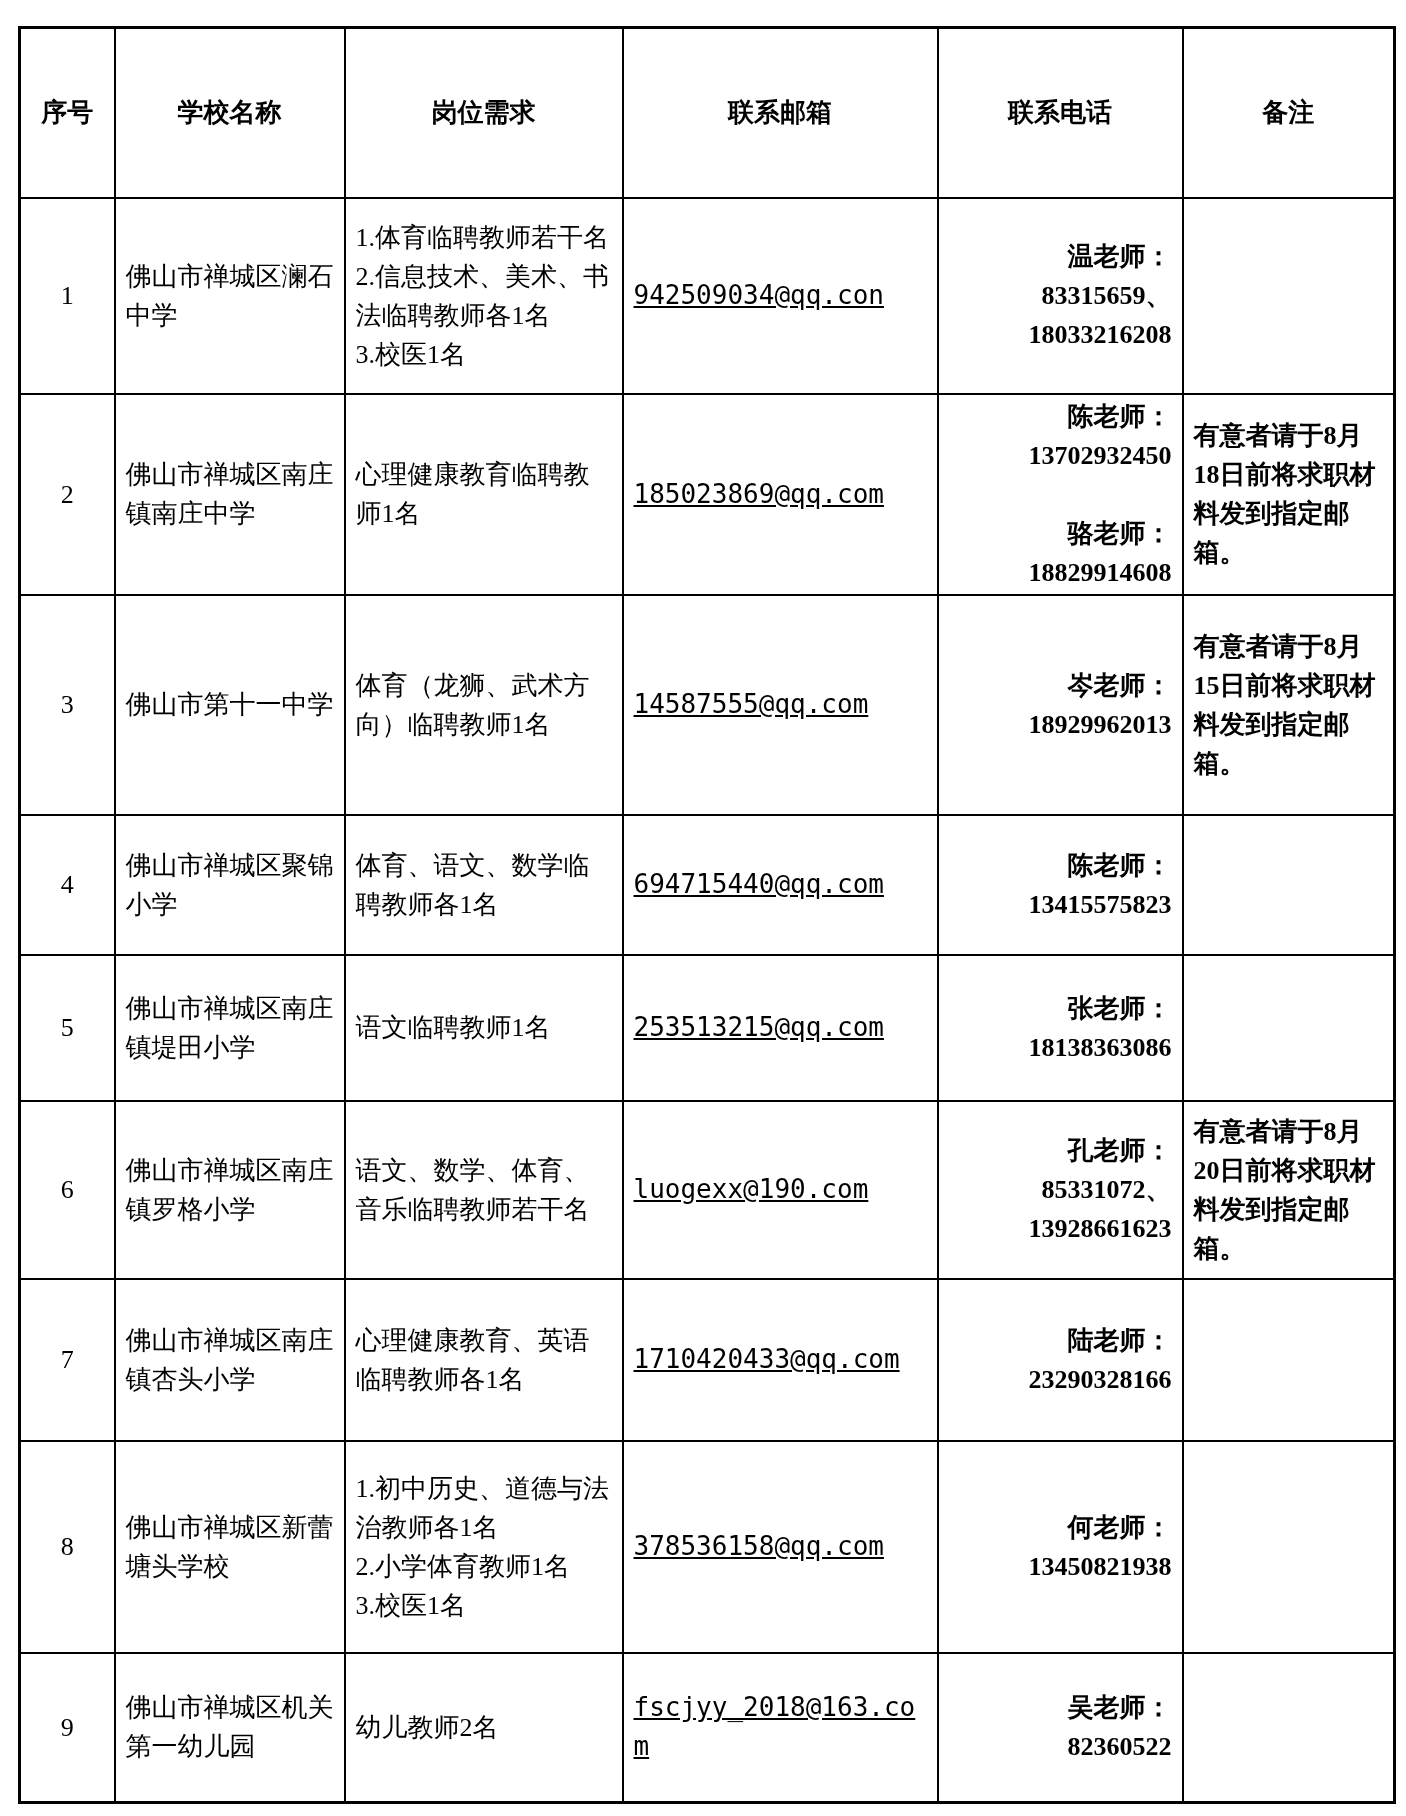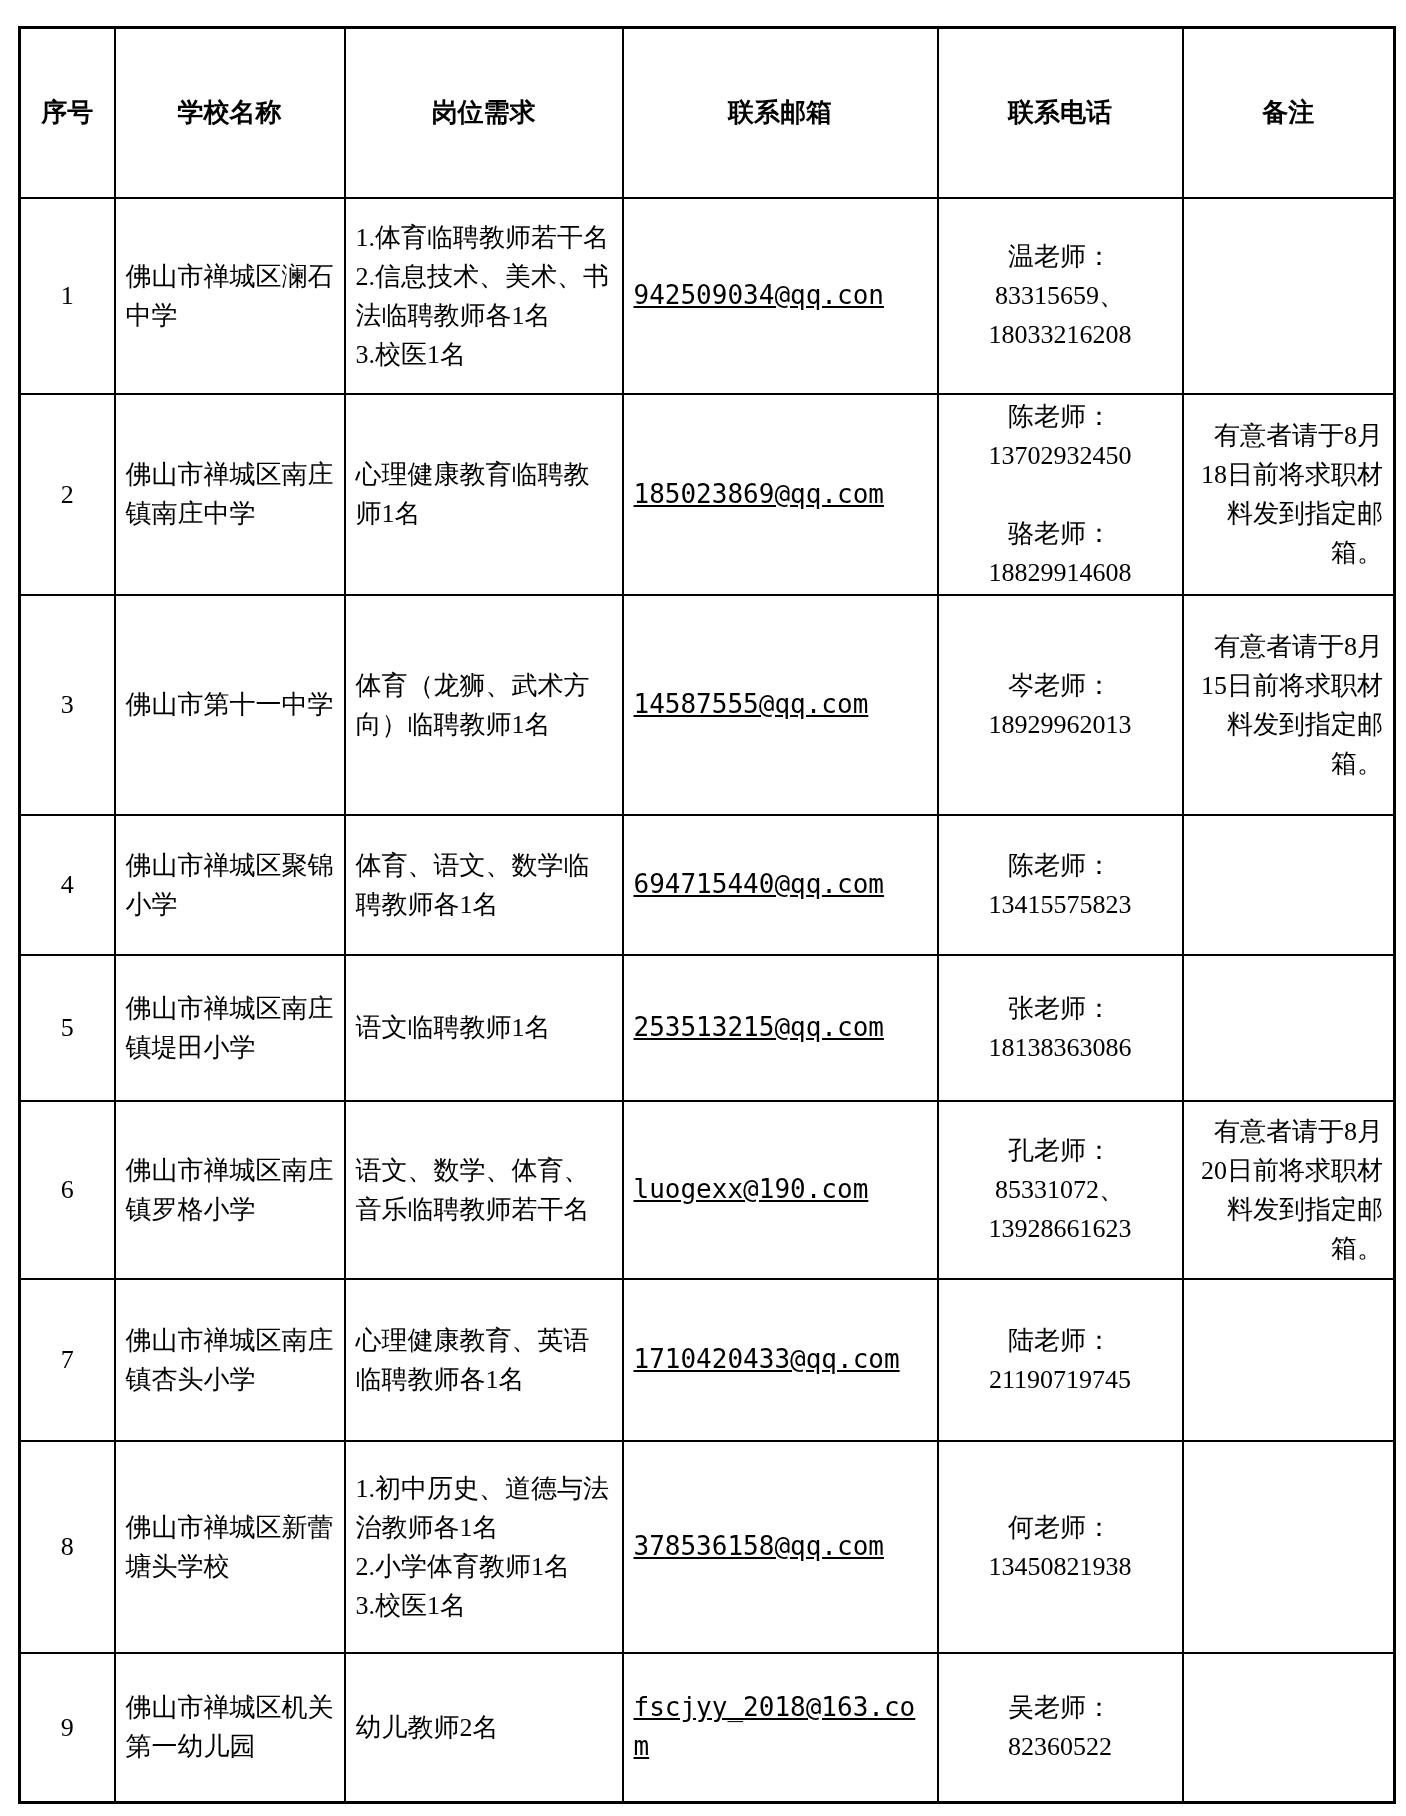--- a/index.html
+++ b/index.html
@@ -45,22 +45,22 @@
   td.c-school { text-align: left; padding: 2px 30px 2px 12px; border-radius: 16px; }
   td.c-pos { text-align: left; padding: 2px 40px 2px 10px; }
   td.c-email {
     text-align: left;
     font-family: "DejaVu Sans Mono", "Liberation Mono", monospace;
     font-size: 25px;
     padding: 2px 4px 2px 8px;
     letter-spacing: 0;
     text-decoration: underline;
   }
-  td.c-phone { text-align: center; padding: 2px 2px 2px 12px; }
-  td.c-remark { text-align: right; padding: 2px 25px 2px 12px; }
+  td.c-phone { text-align: right; padding: 2px 2px 2px 12px; font-weight: bold; }
+  td.c-remark { text-align: left; padding: 2px 25px 2px 12px; font-weight: bold; }
 
   tbody tr:nth-child(1) { height: 196px; }
   tbody tr:nth-child(2) { height: 192px; }
   tbody tr:nth-child(3) { height: 220px; }
   tbody tr:nth-child(4) { height: 140px; }
   tbody tr:nth-child(5) { height: 146px; }
   tbody tr:nth-child(6) { height: 178px; }
   tbody tr:nth-child(7) { height: 162px; }
   tbody tr:nth-child(8) { height: 212px; }
   tbody tr:nth-child(9) { height: 150px; }
@@ -155,21 +155,21 @@
 13928661623</td>
     <td class="c-remark">有意者请于8月20日前将求职材料发到指定邮箱。</td>
   </tr>
 
   <tr>
     <td class="c-no">7</td>
     <td class="c-school">佛山市禅城区南庄镇杏头小学</td>
     <td class="c-pos">心理健康教育、英语临聘教师各1名</td>
     <td class="c-email">1710420433@qq.com</td>
     <td class="c-phone">陆老师：
-21190719745</td>
+23290328166</td>
     <td class="c-remark"></td>
   </tr>
 
   <tr>
     <td class="c-no">8</td>
     <td class="c-school">佛山市禅城区新蕾塘头学校</td>
     <td class="c-pos">1.初中历史、道德与法治教师各1名
 2.小学体育教师1名
 3.校医1名</td>
     <td class="c-email">378536158@qq.com</td>

